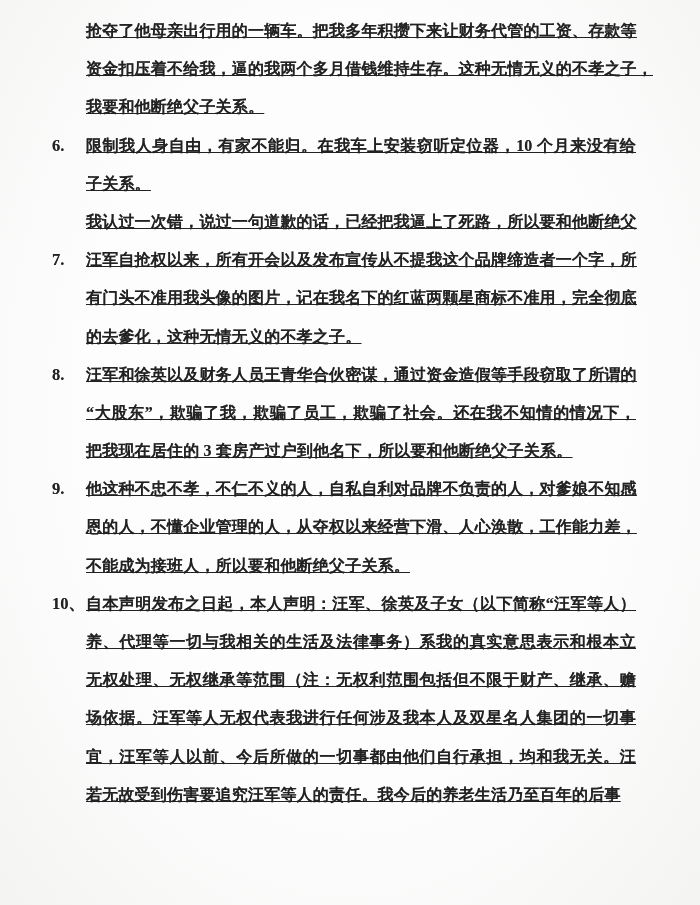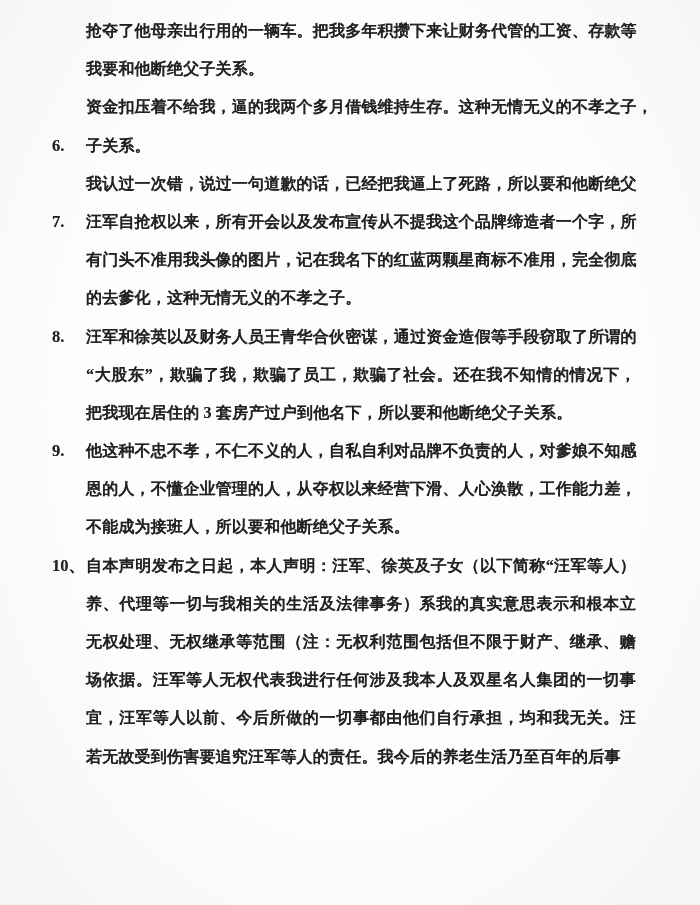--- a/index.html
+++ b/index.html
@@ -12,20 +12,21 @@
     overflow: hidden;
     background: radial-gradient(ellipse at 50% 45%, #fdfdfd 55%, #f4f4f3 100%);
     font-family: "Liberation Serif", "DejaVu Serif", serif;
     color: #222222;
   }
   .doc {
     box-sizing: border-box;
     width: 700px;
     height: 905px;
     padding: 12px 64px 0 86px;
+    text-decoration: underline;
   }
   .block {
     position: relative;
   }
   
   .tline {
     display: block;
     height: 38.2px;
     line-height: 38.2px;
     font-size: 16px;
@@ -55,28 +56,29 @@
   }
 </style>
 </head>
 <body>
 
 <div class="doc">
 
   <div class="block">
     <div>
         <div class="tline">抢夺了他母亲出行用的一辆车。把我多年积攒下来让财务代管的工资、存款等</div>
+        <div class="tline">资金扣压着不给我，逼的我两个多月借钱维持生存。这种无情无义的不孝之子，</div>
         <div class="tline tlast">我要和他断绝父子关系。</div>
-        <div class="tline">资金扣压着不给我，逼的我两个多月借钱维持生存。这种无情无义的不孝之子，</div>
       </div>
   </div>
 
   <div class="block">
     <span class="num">6.</span>
     <div>
+        <div class="tline">限制我人身自由，有家不能归。在我车上安装窃听定位器，10 个月来没有给</div>
         <div class="tline tlast">子关系。</div>
         <div class="tline">我认过一次错，说过一句道歉的话，已经把我逼上了死路，所以要和他断绝父</div>
       </div>
   </div>
 
   <div class="block">
     <span class="num">7.</span>
     <div>
         <div class="tline">汪军自抢权以来，所有开会以及发布宣传从不提我这个品牌缔造者一个字，所</div>
         <div class="tline">有门头不准用我头像的图片，记在我名下的红蓝两颗星商标不准用，完全彻底</div>

